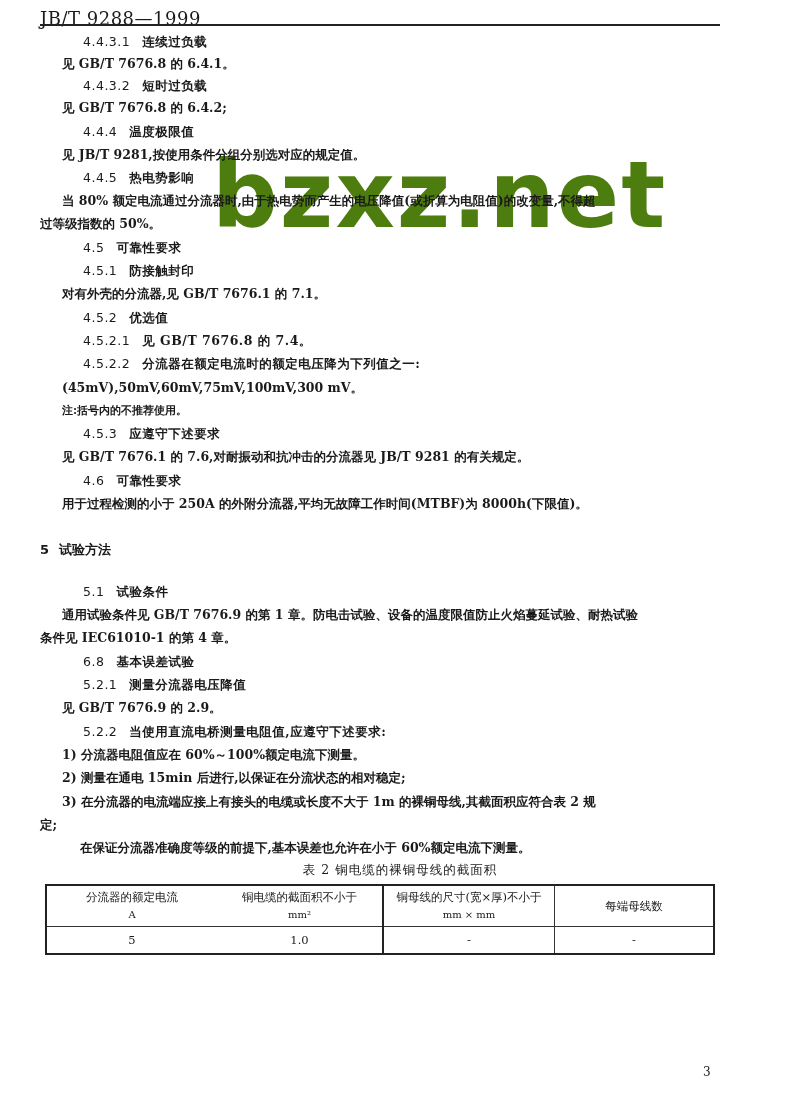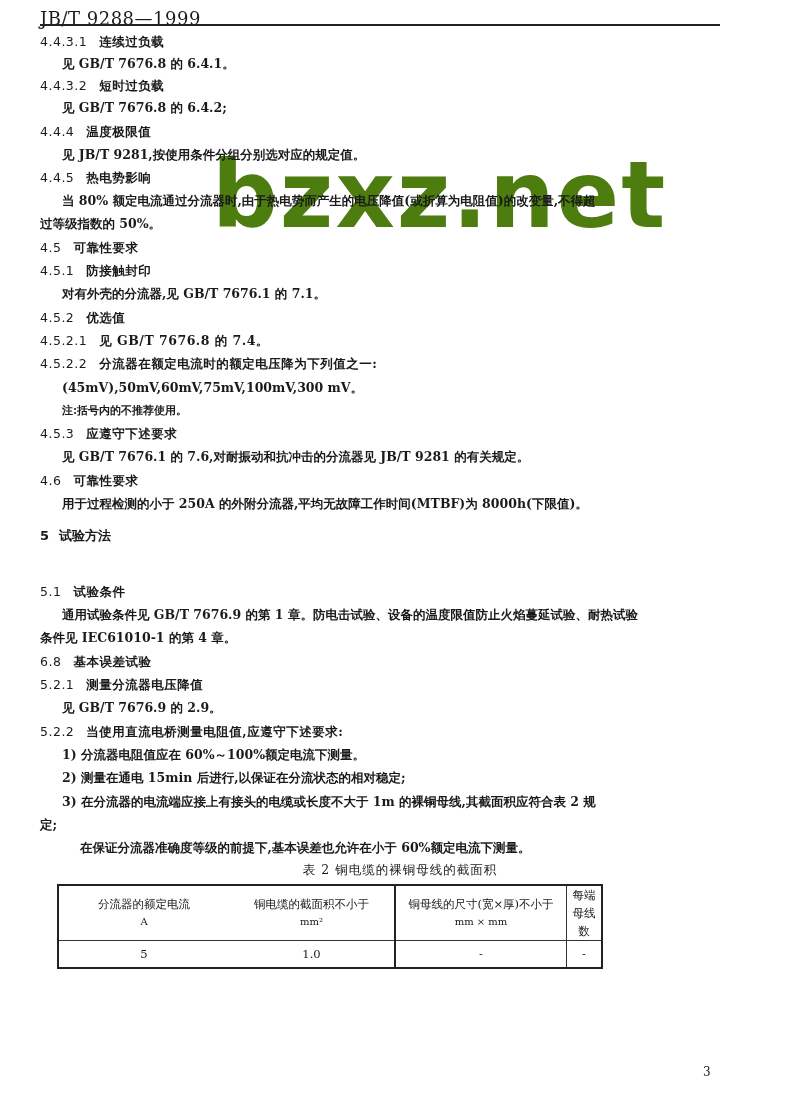--- a/index.html
+++ b/index.html
@@ -15,29 +15,29 @@
   }
   .header {
     position: absolute; left: 40px; top: 8px; width: 670px; text-align: left;
     font-size: 18px; letter-spacing: 0.5px; z-index: 1;
   }
   .header-rule {
     position: absolute; left: 40px; top: 24px; width: 680px; height: 2px; background: #222; z-index: 1;
   }
   .line { position: absolute; font-size: 12.5px; white-space: nowrap; z-index: 1; line-height: 16px; font-weight: bold; }
   .h { left: 40px; font-weight: bold; letter-spacing: 0.5px; }
-  .h .num { font-family: "DejaVu Sans", "Liberation Sans", sans-serif; font-weight: normal; margin-right: 12px; }
+  .h .num { font-family: "DejaVu Sans", "Liberation Sans", sans-serif; font-weight: normal; margin-right: 12px; margin-left: 43px; }
   .p { left: 62px; }
   .p2 { left: 80px; }
   .full { left: 40px; }
   .sec5 { left: 40px; font-size: 13px; font-weight: bold; }
   .sec5 .num { margin-right: 10px; font-family: "DejaVu Sans", "Liberation Sans", sans-serif; }
   .caption { position: absolute; left: 0; width: 800px; text-align: center; top: 862px; font-size: 12.5px; z-index: 1; letter-spacing: 1px; }
   table.t2 {
-    position: absolute; left: 57px; top: 884px; width: 546px; border-collapse: collapse;
+    position: absolute; left: 45px; top: 884px; width: 670px; border-collapse: collapse;
     font-size: 11.5px; z-index: 1; border: 2px solid #222;
   }
   table.t2 td, table.t2 th { border: 1px solid #333; text-align: center; font-weight: normal; padding: 0; }
   table.t2 th { height: 40px; line-height: 18px; }
   table.t2 th .unit { display: block; font-size: 10px; }
   table.t2 td { height: 26px; }
   table.t2 th.c1, table.t2 th.c2 { border-right: none; border-left: none; }
   .pageno { position: absolute; left: 703px; top: 1065px; font-size: 12px; z-index: 1; }
 </style>
 </head>
@@ -73,21 +73,21 @@
 <div class="line h" style="top:356px"><span class="num">4.5.2.2</span><span>分流器在额定电流时的额定电压降为下列值之一:</span></div>
 <div class="line p" style="top:380px">(45mV),50mV,60mV,75mV,100mV,300 mV。</div>
 <div class="line p" style="top:403px; font-size:11px">注:括号内的不推荐使用。</div>
 
 <div class="line h" style="top:426px"><span class="num">4.5.3</span><span>应遵守下述要求</span></div>
 <div class="line p" style="top:449px">见 GB/T 7676.1 的 7.6,对耐振动和抗冲击的分流器见 JB/T 9281 的有关规定。</div>
 
 <div class="line h" style="top:473px"><span class="num">4.6</span><span>可靠性要求</span></div>
 <div class="line p" style="top:496px">用于过程检测的小于 250A 的外附分流器,平均无故障工作时间(MTBF)为 8000h(下限值)。</div>
 
-<div class="line sec5" style="top:528px"><span class="num">5</span><span>试验方法</span></div>
+<div class="line sec5" style="top:542px"><span class="num">5</span><span>试验方法</span></div>
 
 <div class="line h" style="top:584px"><span class="num">5.1</span><span>试验条件</span></div>
 <div class="line p" style="top:607px">通用试验条件见 GB/T 7676.9 的第 1 章。防电击试验、设备的温度限值防止火焰蔓延试验、耐热试验</div>
 <div class="line full" style="top:630px">条件见 IEC61010-1 的第 4 章。</div>
 
 <div class="line h" style="top:654px"><span class="num">6.8</span><span>基本误差试验</span></div>
 
 <div class="line h" style="top:677px"><span class="num">5.2.1</span><span>测量分流器电压降值</span></div>
 <div class="line p" style="top:700px">见 GB/T 7676.9 的 2.9。</div>
 

